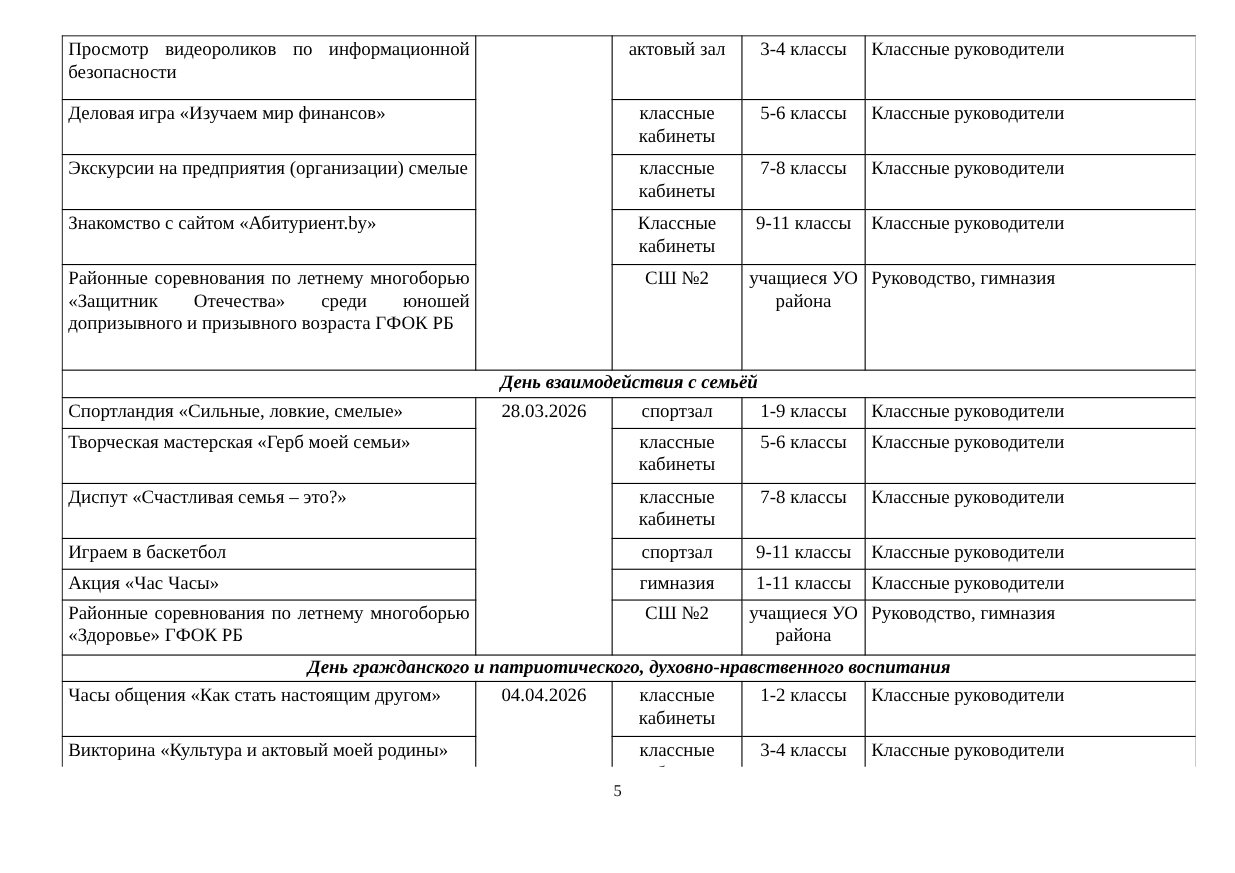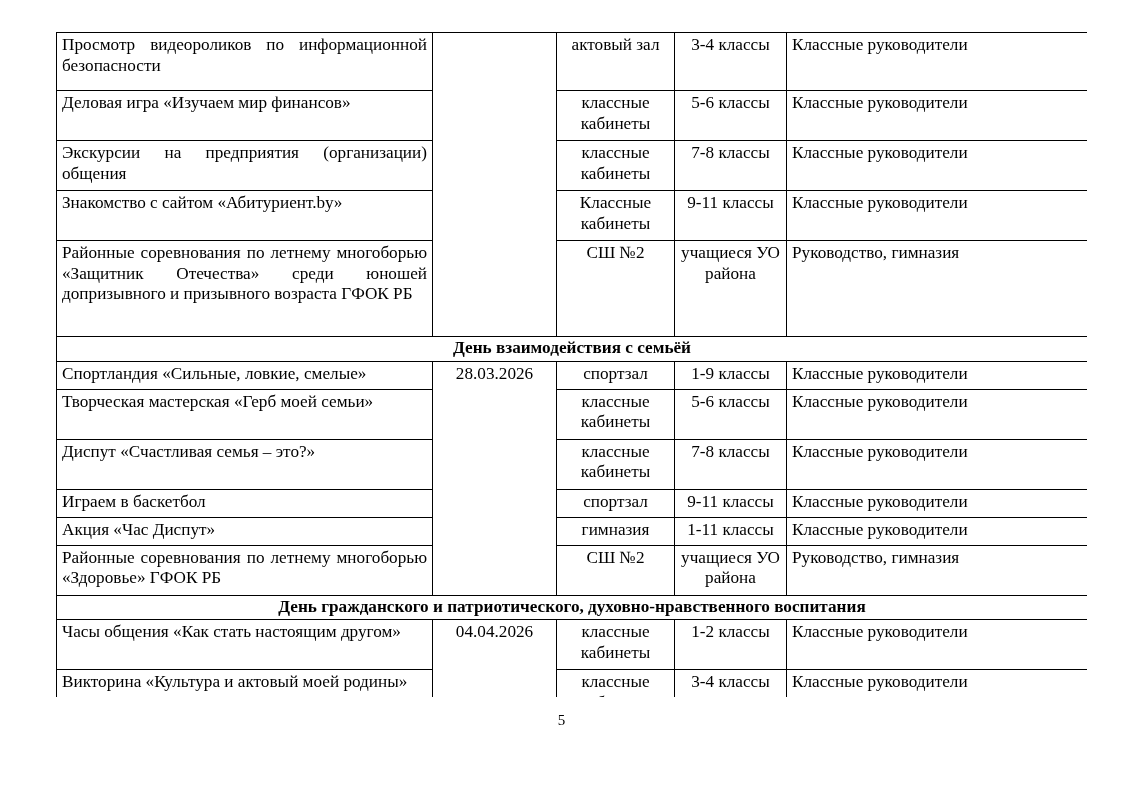--- a/index.html
+++ b/index.html
@@ -63,20 +63,21 @@
   td.grade {
     text-align: center;
   }
   td.resp {
     text-align: justify;
     text-align-last: left;
   }
   tr.section td {
     text-align: center;
     font-weight: bold;
+    font-style: italic;
     padding: 1px 4px 2px 4px;
   }
   .pagenum {
     position: absolute;
     left: 0;
     top: 712px;
     width: 1123px;
     text-align: center;
     font-size: 15px;
     font-family: "Liberation Serif", "DejaVu Serif", serif;
@@ -103,21 +104,21 @@
             <td class="grade">3-4 классы</td>
             <td class="resp">Классные руководители</td>
           </tr>
           <tr>
             <td class="ev" style="height: 44px;">Деловая игра «Изучаем мир финансов»</td>
             <td class="place">классные кабинеты</td>
             <td class="grade">5-6 классы</td>
             <td class="resp">Классные руководители</td>
           </tr>
           <tr>
-            <td class="ev" style="height: 44px;">Экскурсии на предприятия (организации) общения</td>
+            <td class="ev" style="height: 44px;">Экскурсии на предприятия (организации) смелые</td>
             <td class="place">классные кабинеты</td>
             <td class="grade">7-8 классы</td>
             <td class="resp">Классные руководители</td>
           </tr>
           <tr>
             <td class="ev" style="height: 44px;">Знакомство с  сайтом «Абитуриент.by»</td>
             <td class="place">Классные кабинеты</td>
             <td class="grade">9-11 классы</td>
             <td class="resp">Классные руководители</td>
           </tr>
@@ -149,21 +150,21 @@
             <td class="grade">7-8 классы</td>
             <td class="resp">Классные руководители</td>
           </tr>
           <tr>
             <td class="ev" style="height: 22px;">Играем в баскетбол</td>
             <td class="place">спортзал</td>
             <td class="grade">9-11 классы</td>
             <td class="resp">Классные руководители</td>
           </tr>
           <tr>
-            <td class="ev" style="height: 22px;">Акция «Час Диспут»</td>
+            <td class="ev" style="height: 22px;">Акция «Час Часы»</td>
             <td class="place">гимназия</td>
             <td class="grade">1-11 классы</td>
             <td class="resp">Классные руководители</td>
           </tr>
           <tr>
             <td class="ev" style="height: 44px;">Районные соревнования по летнему многоборью «Здоровье» ГФОК РБ</td>
             <td class="place">СШ №2</td>
             <td class="grade">учащиеся УО района</td>
             <td class="resp">Руководство, гимназия</td>
           </tr>

